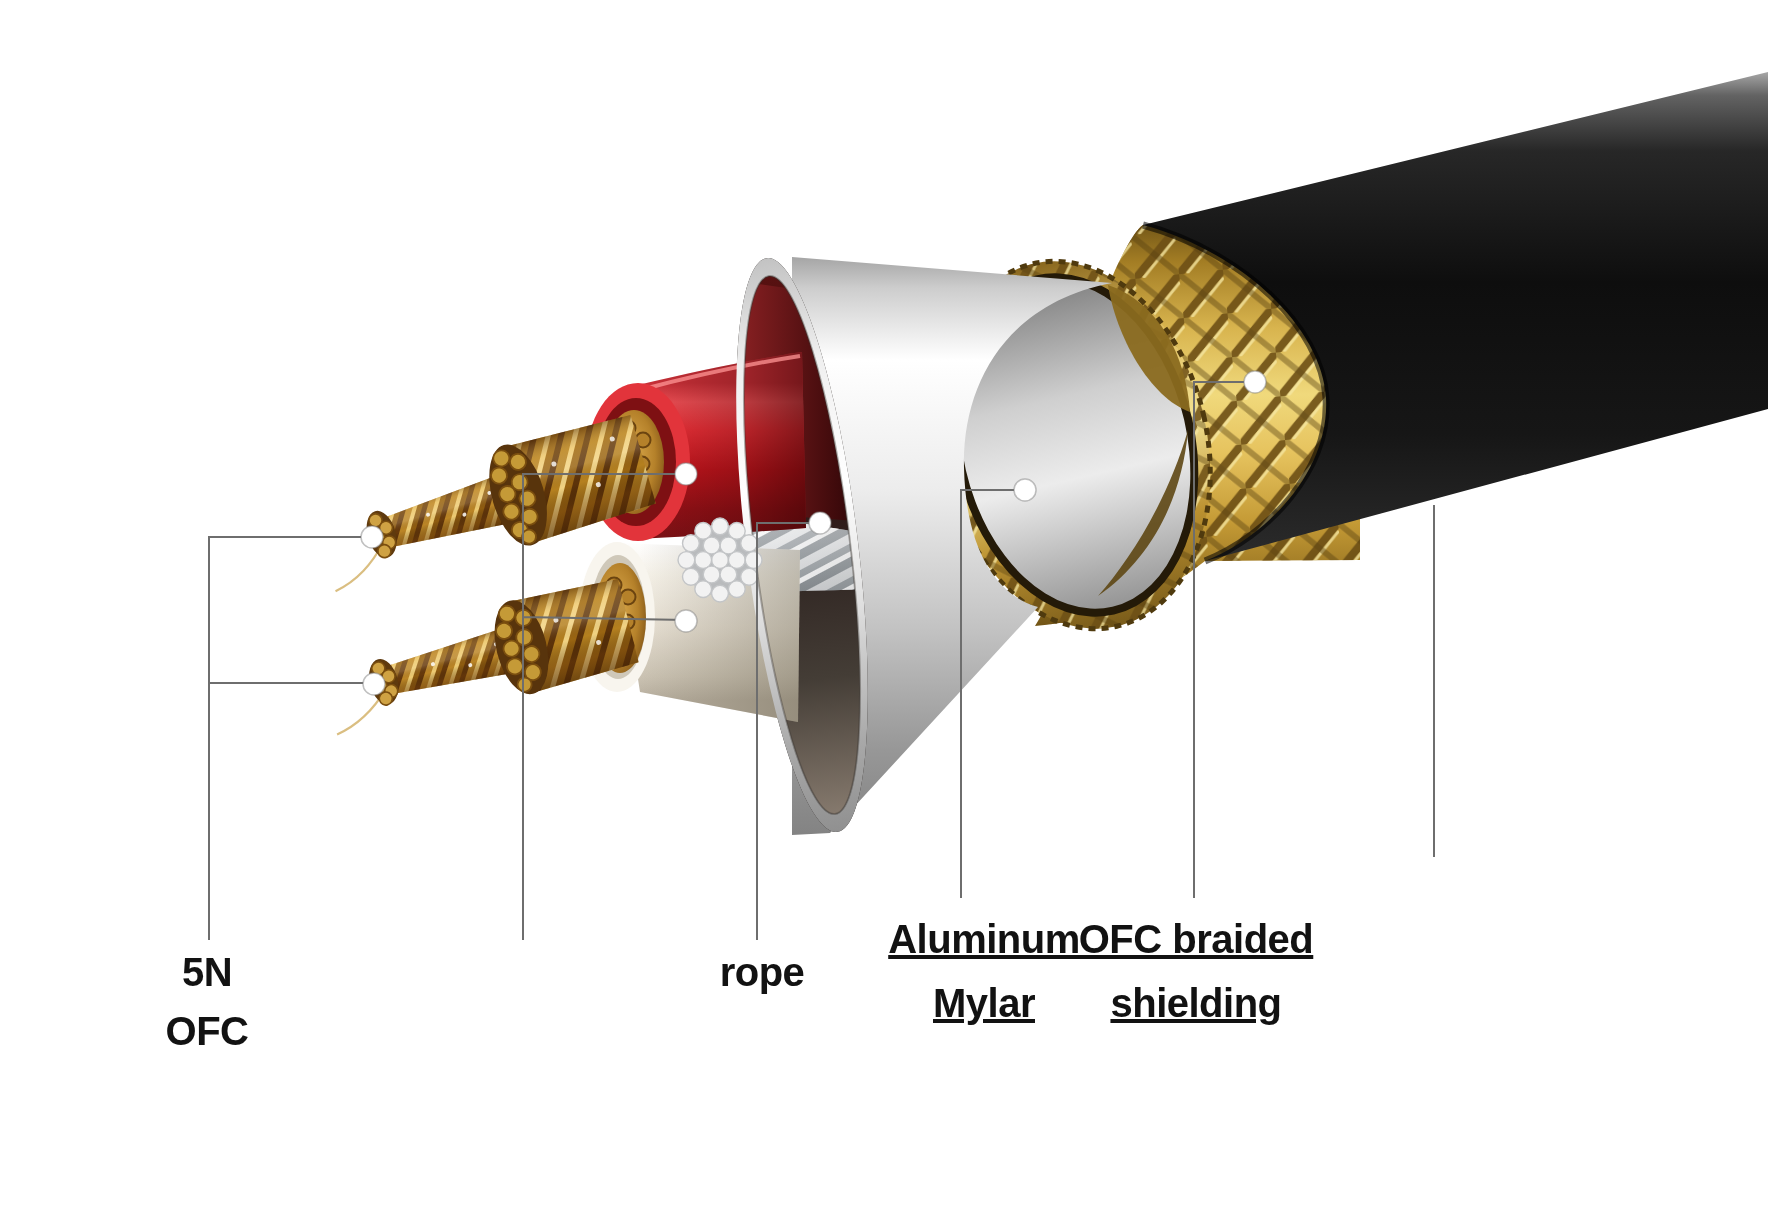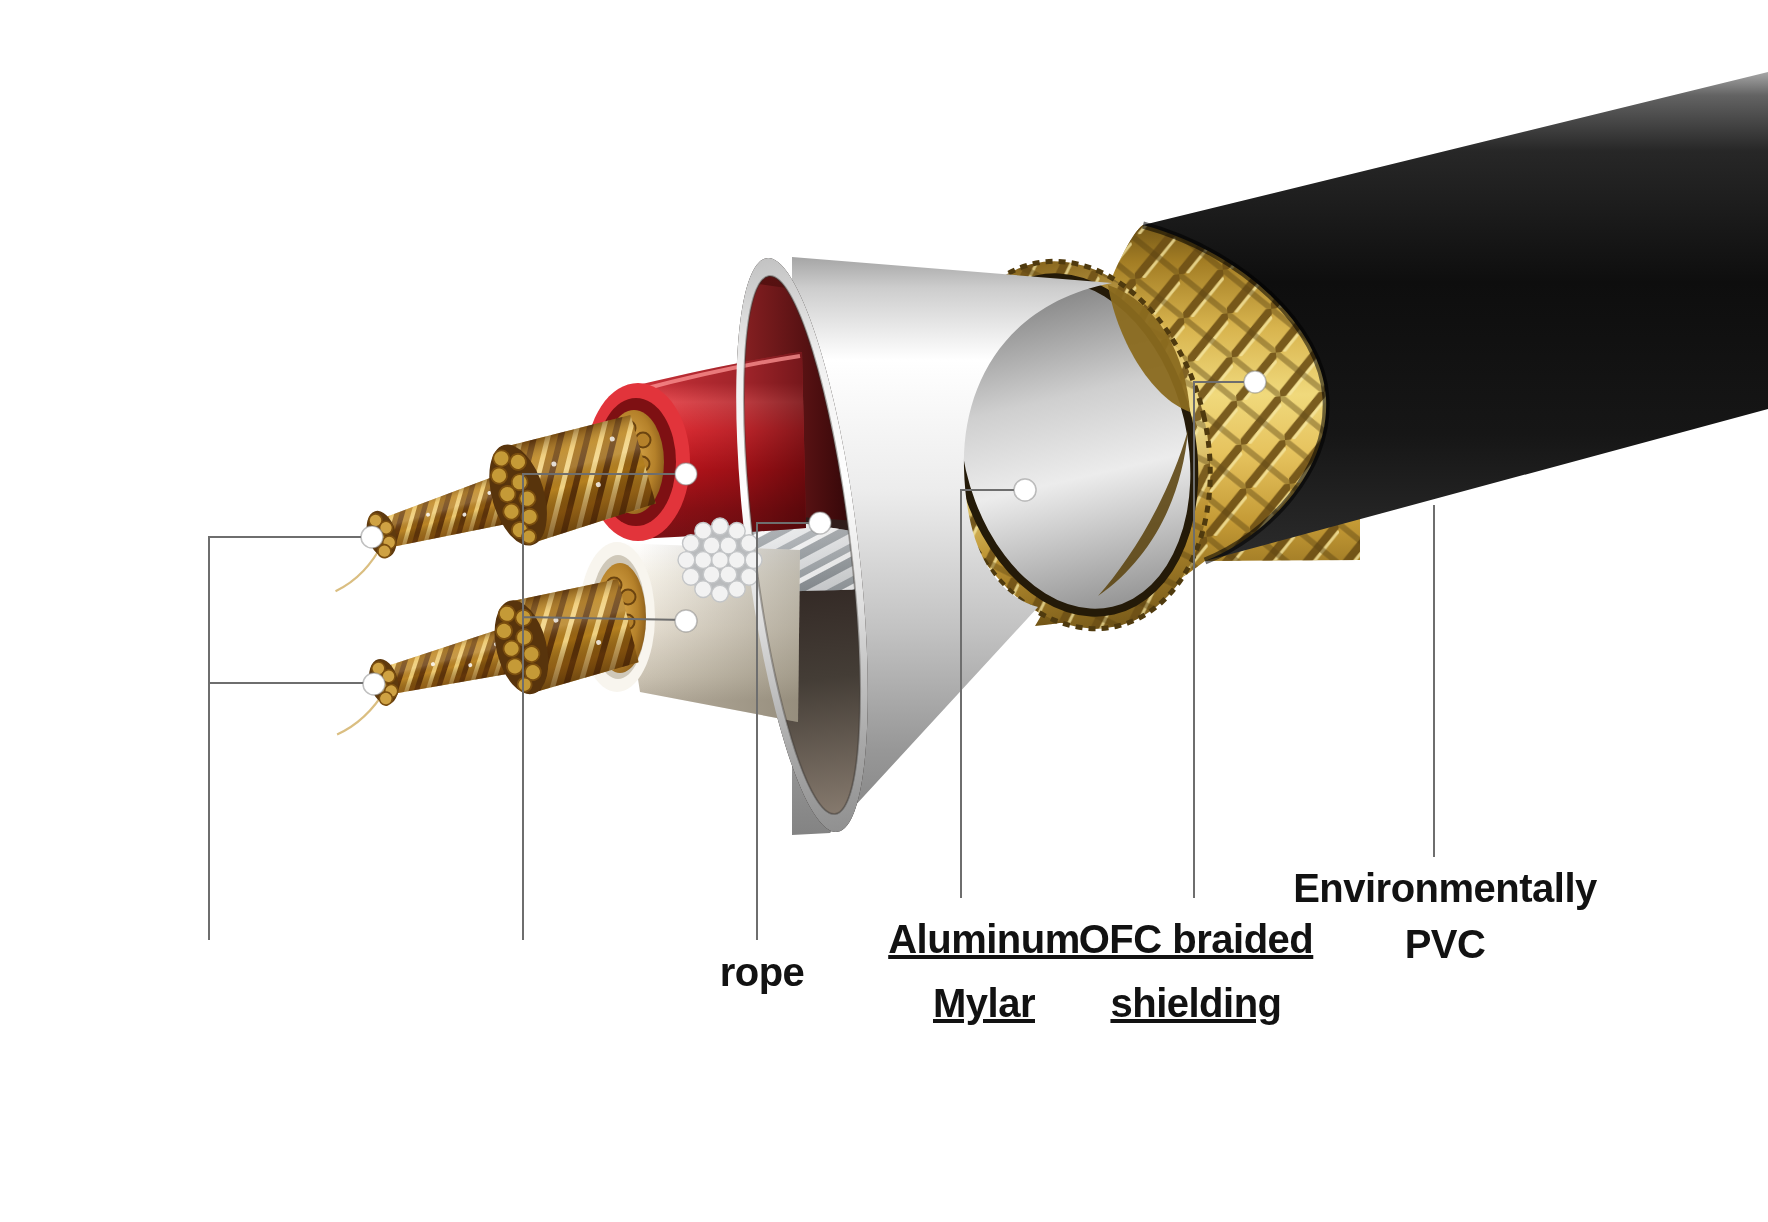--- a/index.html
+++ b/index.html
@@ -336,28 +336,28 @@
   <circle cx="372" cy="537" r="11"></circle>
   <circle cx="374" cy="684" r="11"></circle>
   <circle cx="686" cy="474" r="11"></circle>
   <circle cx="686" cy="621" r="11"></circle>
   <circle cx="820" cy="523" r="11"></circle>
   <circle cx="1025" cy="490" r="11"></circle>
   <circle cx="1255" cy="382" r="11"></circle>
 </g>
 </svg>
 
+<div class="label lh-a" style="left:27px;top:943px;">
+  <span>5N</span>
+  <span>OFC</span>
+</div>
 <div class="label lh-a" style="left:582px;top:943px;">
   <span>rope</span>
 </div>
 <div class="label lh-b" style="left:804px;top:907px;text-decoration:underline;">
   <span>Aluminum</span>
   <span>Mylar</span>
 </div>
 <div class="label lh-b" style="left:1016px;top:907px;text-decoration:underline;">
   <span>OFC braided</span>
   <span>shielding</span>
 </div>
-<div class="label lh-c" style="left:1265px;top:860px;">
-  <span>Environmentally</span>
-  <span>PVC</span>
-</div>
 </div>
 
 </body></html>

